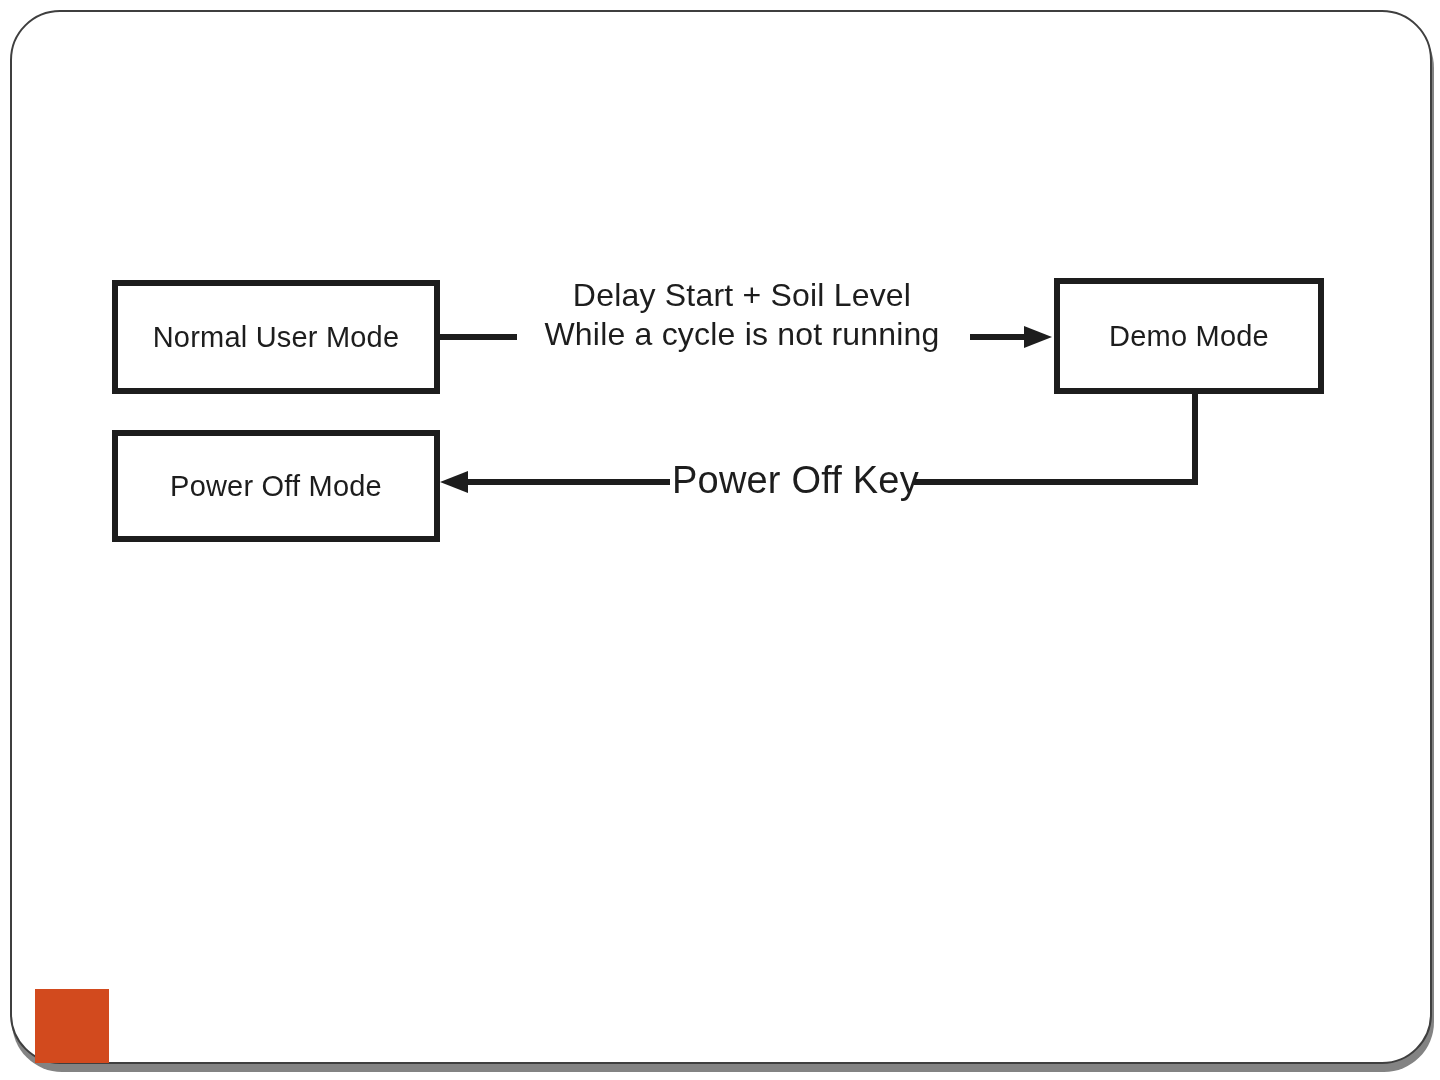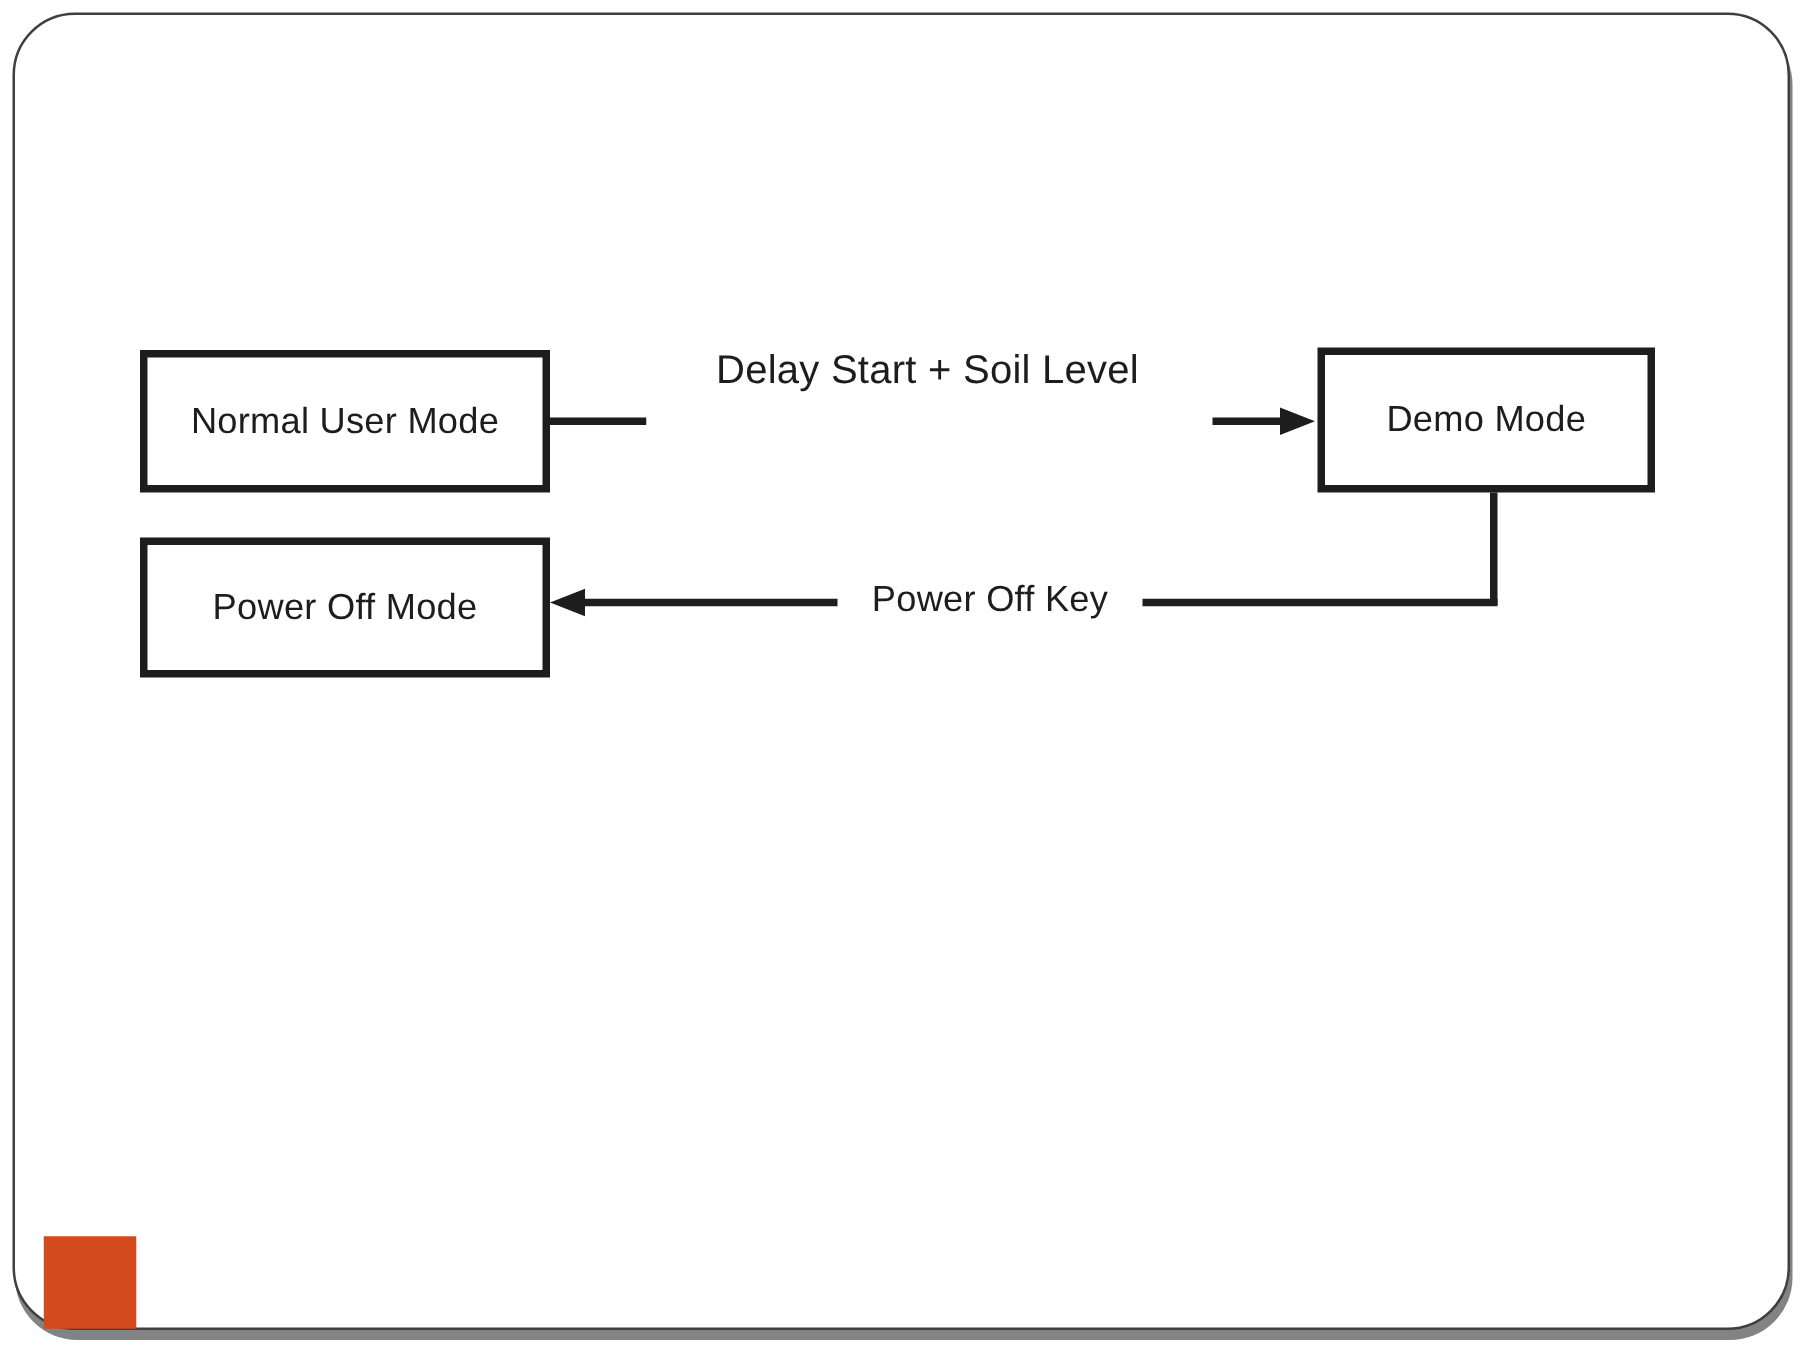--- a/index.html
+++ b/index.html
@@ -82,21 +82,21 @@
     letter-spacing: 0.2px;
   }
   .transition-note div { white-space: nowrap; }
 
   .poweroff-key-label {
     position: absolute;
     left: 660px;
     top: 448px;
     width: 240px;
     text-align: center;
-    font-size: 29px;
+    font-size: 38px;
     line-height: 40px;
     color: #1d1d1d;
     background: #ffffff;
     letter-spacing: 0.2px;
     white-space: nowrap;
   }
 
   .accent-square {
     position: absolute;
     left: 23px;
@@ -119,20 +119,21 @@
       <span>Normal User Mode</span>
     </div>
 
     <div class="state-box box-poweroff">
       <span>Power Off Mode</span>
     </div>
 
     <div class="connector line-a1" style="background: rgb(29, 29, 29);"></div>
     <div class="transition-note">
       <div>Delay Start + Soil Level</div>
+      <div>While a cycle is not running</div>
     </div>
     <div class="connector line-a2" style="background: rgb(29, 29, 29);"></div>
     <div class="arrowhead-right"></div>
 
     <div class="connector line-v" style="background: rgb(29, 29, 29);"></div>
     <div class="connector line-b1" style="background: rgb(29, 29, 29);"></div>
     <div class="poweroff-key-label">Power Off Key</div>
     <div class="connector line-b2" style="background: rgb(29, 29, 29);"></div>
     <div class="arrowhead-left"></div>
 

